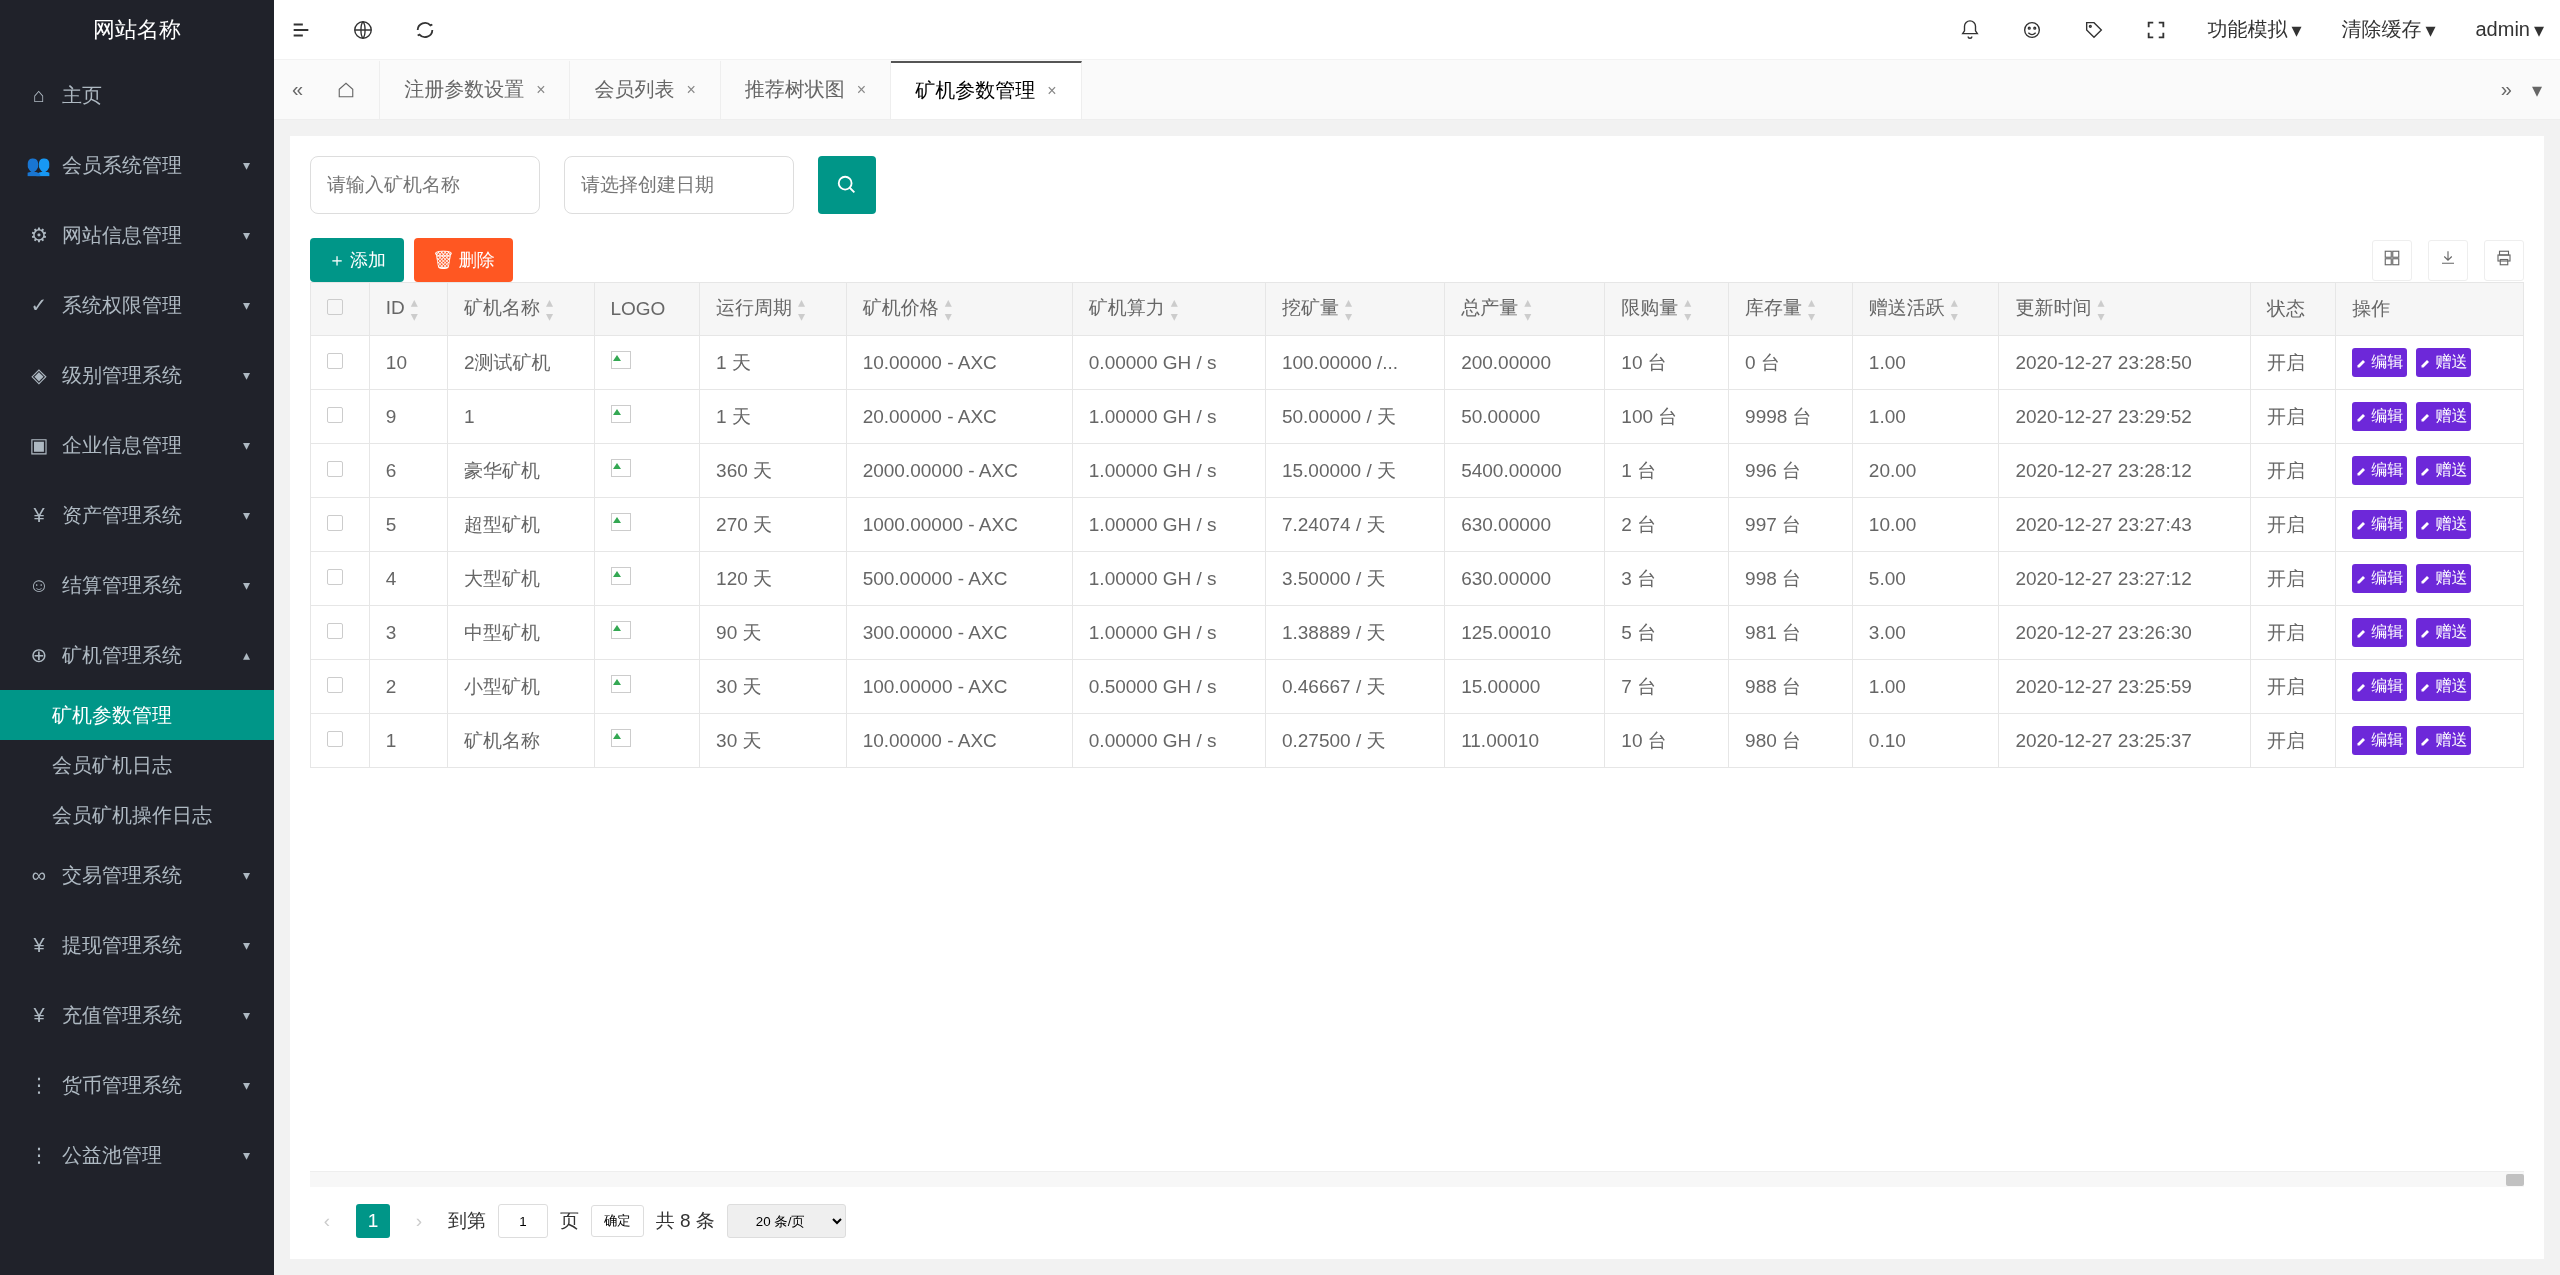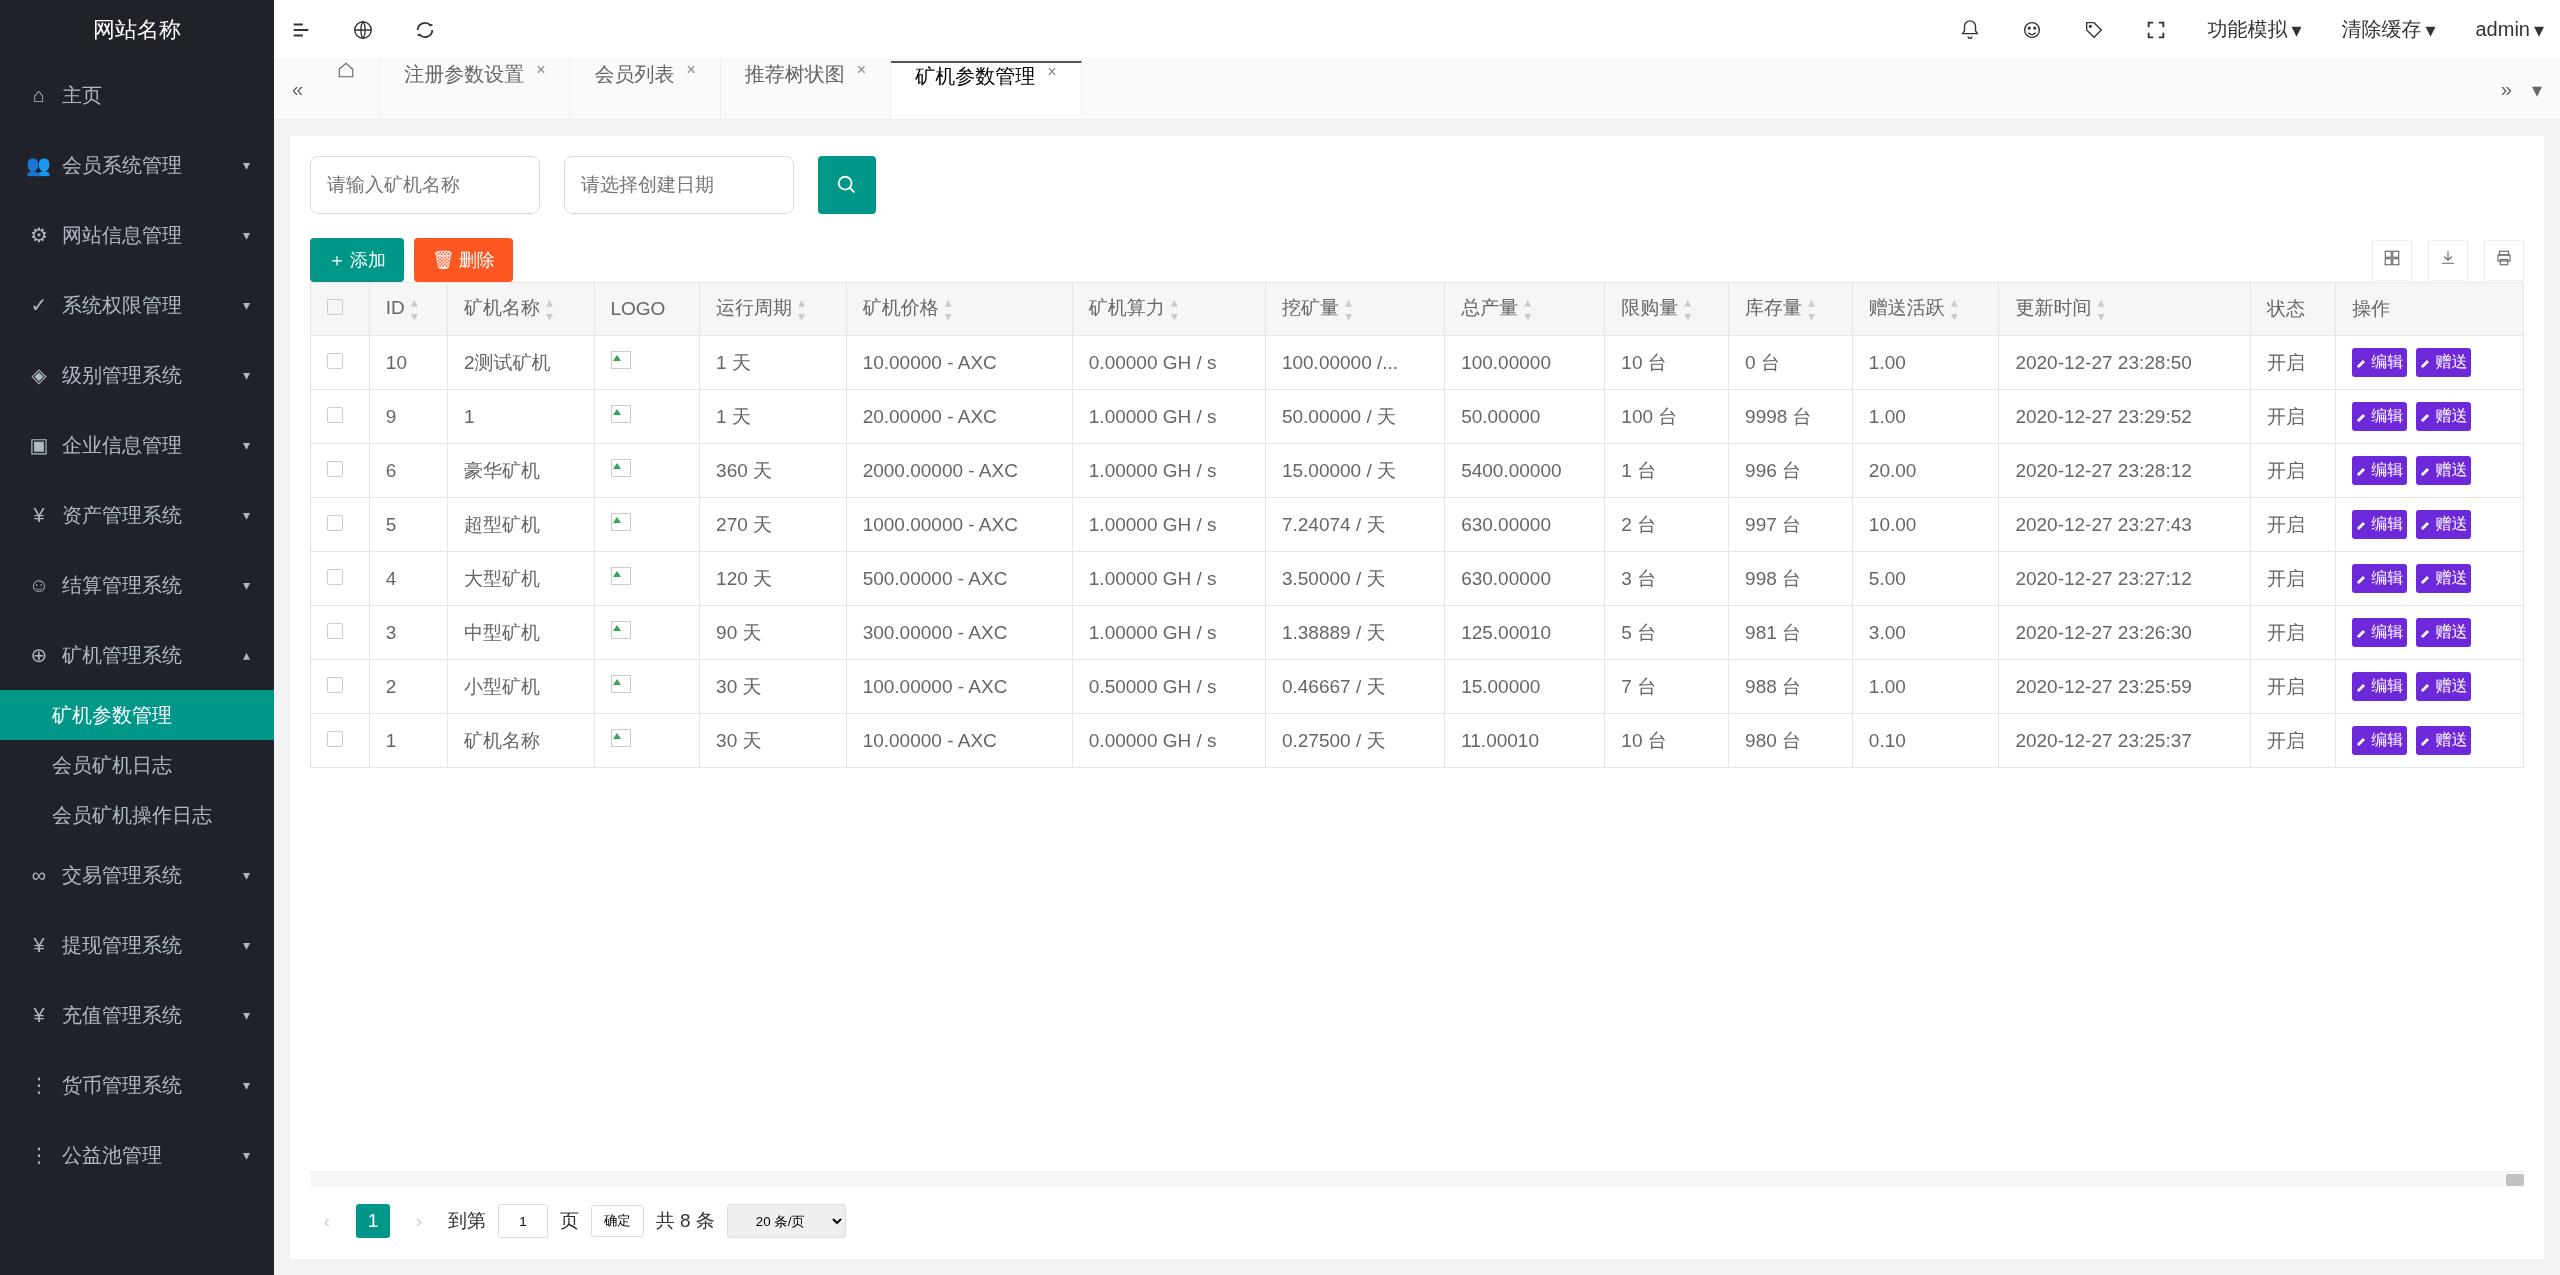--- a/index.html
+++ b/index.html
@@ -14,21 +14,21 @@
 .nav-sub.active { background: #009688; color: #fff; }
 
 .main { flex: 1; display: flex; flex-direction: column; height: 100%; overflow: hidden; }
 .header { height: 60px; background: #fff; display: flex; align-items: center; justify-content: space-between; border-bottom: 1px solid #f2f2f2; padding: 0 16px; }
 .header-left, .header-right { display: flex; align-items: center; gap: 40px; }
 .header-icon { cursor: pointer; color: #333; display: inline-flex; }
 .header-right-item { cursor: pointer; color: #333; font-size: 20px; display: flex; align-items: center; gap: 4px; }
 
 .tabs { height: 60px; background: #fafafa; border-bottom: 1px solid #eee; display: flex; align-items: center; padding: 0 8px; }
 .tabs-scroll-btn { padding: 0 10px; cursor: pointer; color: #666; }
-.tab { height: 58px; padding: 0 24px; display: flex; gap: 12px; cursor: pointer; border-right: 1px solid #eee; font-size: 20px; color: #666; }
+.tab { height: 58px; padding: 0 24px; display: flex; align-items: center; gap: 12px; cursor: pointer; border-right: 1px solid #eee; font-size: 20px; color: #666; }
 .tab.active { background: #fff; color: #000; border-top: 2px solid #555; }
 .tab-close { font-size: 16px; color: #888; }
 
 .content { flex: 1; background: #fff; margin: 16px; padding: 20px 20px 16px 20px; display: flex; flex-direction: column; overflow: hidden; }
 .search-bar { display: flex; gap: 24px; margin-bottom: 24px; }
 .search-input, .date-input { width: 230px; height: 58px; border: 1px solid #ddd; border-radius: 8px; padding: 0 16px; font-size: 19px; color: #999; }
 .search-btn { width: 58px; height: 58px; background: #009688; border: none; border-radius: 4px; color: #fff; cursor: pointer; display: flex; align-items: center; justify-content: center; }
 
 .toolbar { display: flex; justify-content: space-between; align-items: center; margin-bottom: 0; }
 .toolbar-left { display: flex; gap: 10px; }
@@ -328,21 +328,21 @@
         <tbody id="tbody">
             <tr>
     <td><span class="chk"></span></td>
     <td>10</td>
     <td>2测试矿机</td>
     <td><span class="logo-img"></span></td>
     <td>1 天</td>
     <td>10.00000 - AXC</td>
     <td>0.00000 GH / s</td>
     <td>100.00000 /...</td>
-    <td>100.00000</td>
+    <td>200.00000</td>
     <td>10 台</td>
     <td>0 台</td>
     <td>1.00</td>
     <td>2020-12-27 23:28:50</td>
     <td>开启</td>
     <td>
       <button class="btn-sm"><svg width="12" height="12" viewBox="0 0 24 24" fill="#fff">
                     <path d="M3 17l11-11 4 4L7 21H3v-4z"></path>
                   </svg>编辑</button>
       <button class="btn-sm"><svg width="12" height="12" viewBox="0 0 24 24" fill="#fff">

